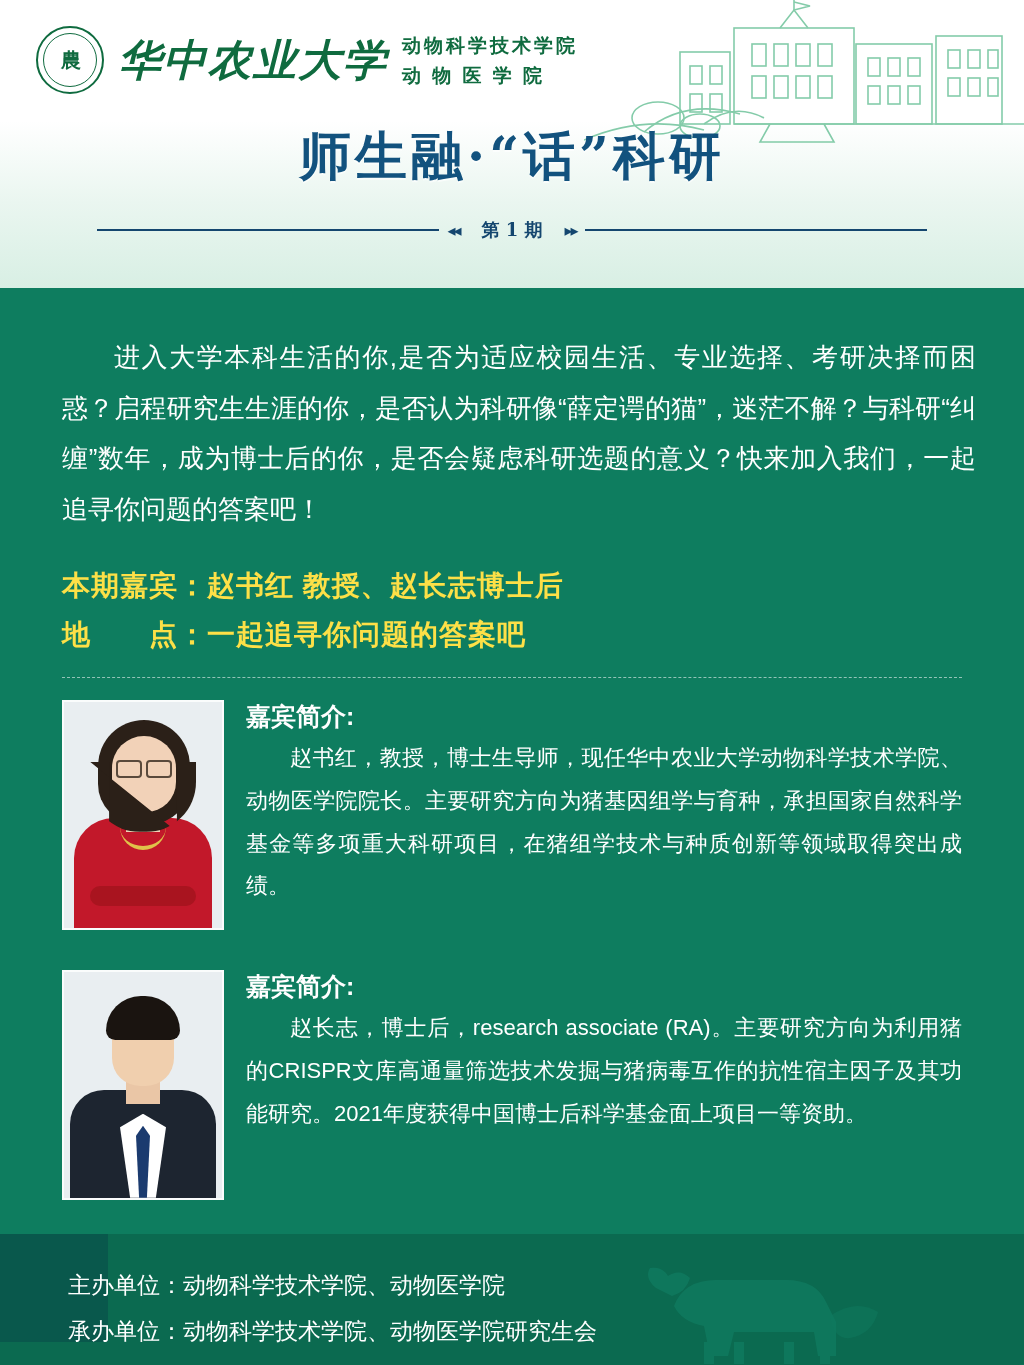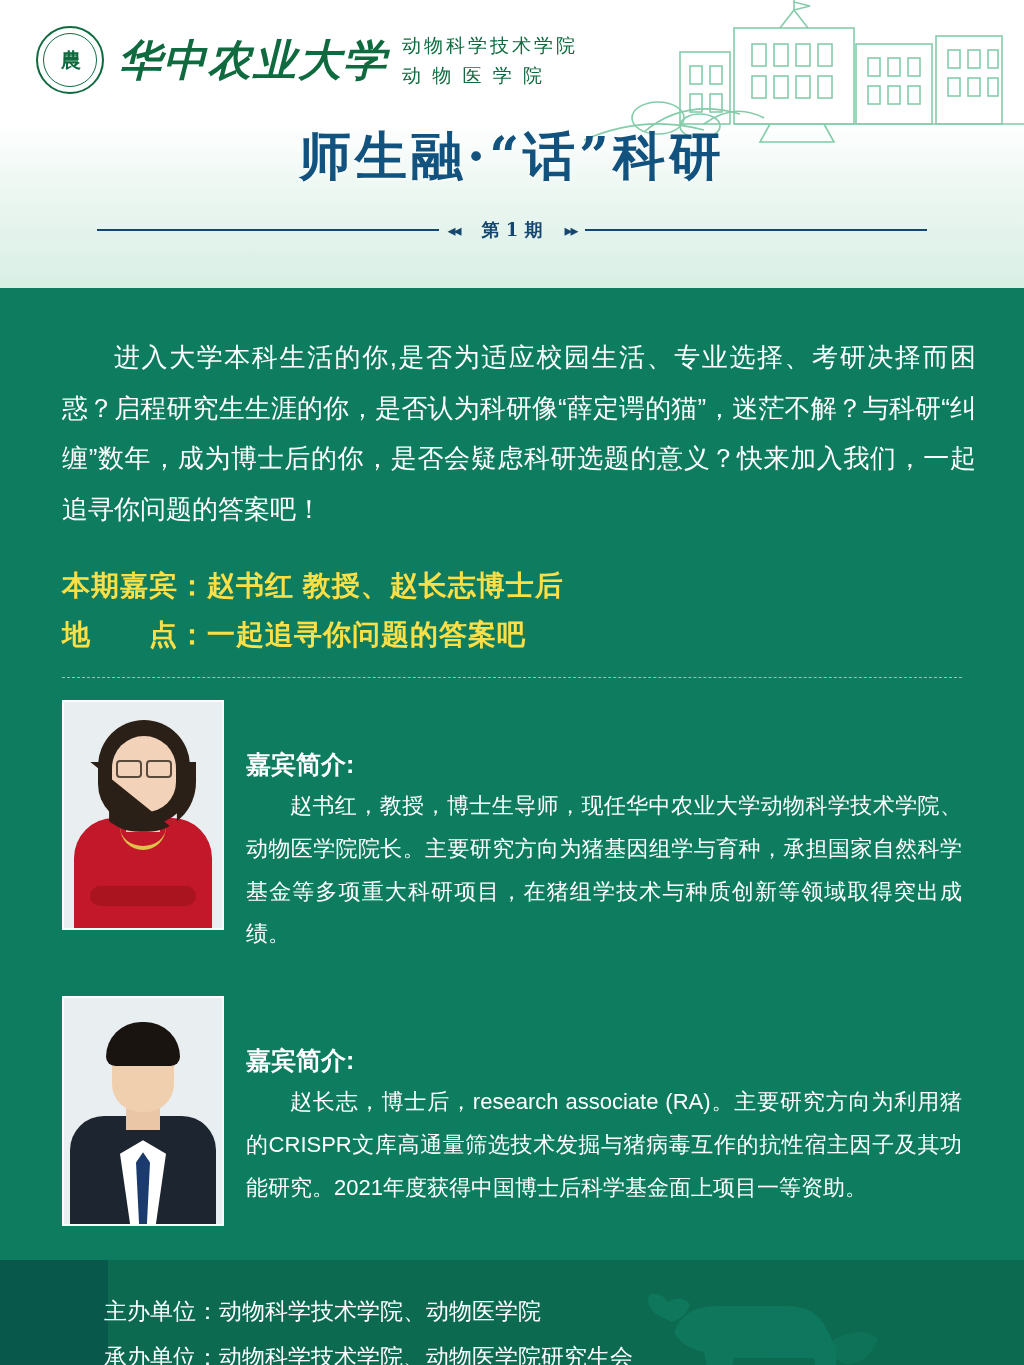--- a/index.html
+++ b/index.html
@@ -70,20 +70,21 @@
     line-height: 1;
     font-style: italic;
   }
   .college-names {
     margin-left: 14px;
     color: #0f6b3f;
     font-size: 19px;
     line-height: 1.45;
     letter-spacing: 3px;
     padding-top: 2px;
+    font-weight: bold;
   }
   
   .building {
     position: absolute;
     right: 0;
     top: 0;
     width: 440px;
     height: 150px;
     opacity: 0.85;
     z-index: 1;
@@ -172,21 +173,20 @@
     height: 226px;
     flex: none;
     border: 2px solid rgba(255,255,255,0.85);
     background: #dfe6ea;
     position: relative;
     overflow: hidden;
   }
   .guest-text {
     margin-left: 22px;
     flex: 1;
-    margin-top: 48px;
   }
   .guest-head {
     font-size: 25px;
     font-weight: bold;
     margin-bottom: 4px;
   }
   .guest-body {
     font-size: 22px;
     line-height: 1.95;
     text-indent: 2em;
@@ -224,21 +224,21 @@
   .footer-block {
     position: absolute;
     left: 0; top: 0;
     width: 108px;
     height: 108px;
     background: #09584c;
   }
   .footer-text {
     position: relative;
     z-index: 3;
-    padding: 28px 0 0 104px;
+    padding: 28px 0 0 68px;
     color: #ffffff;
     font-size: 23px;
     line-height: 2.0;
   }
   .footer-wave {
     position: absolute;
     left: 0; right: 0; bottom: 0;
     height: 74px;
   }
   .cow {

